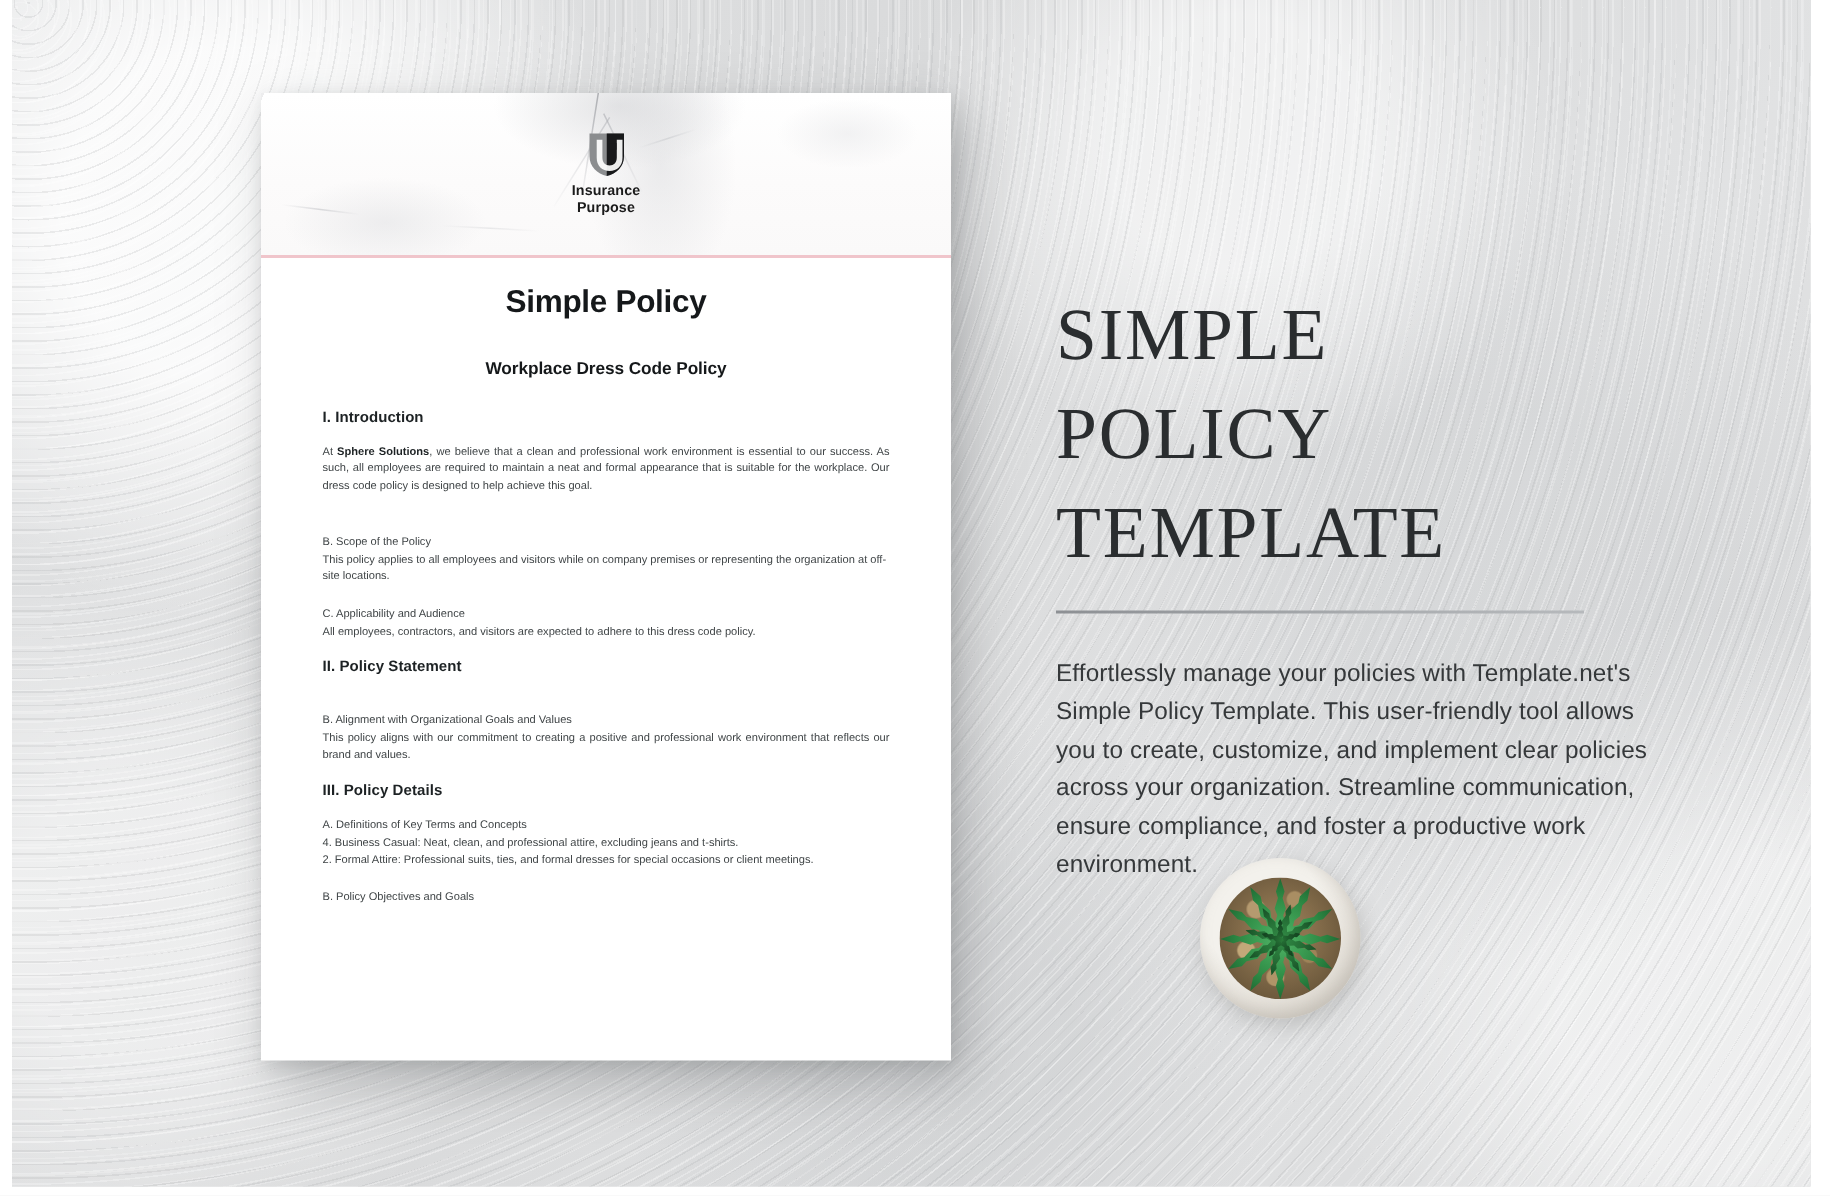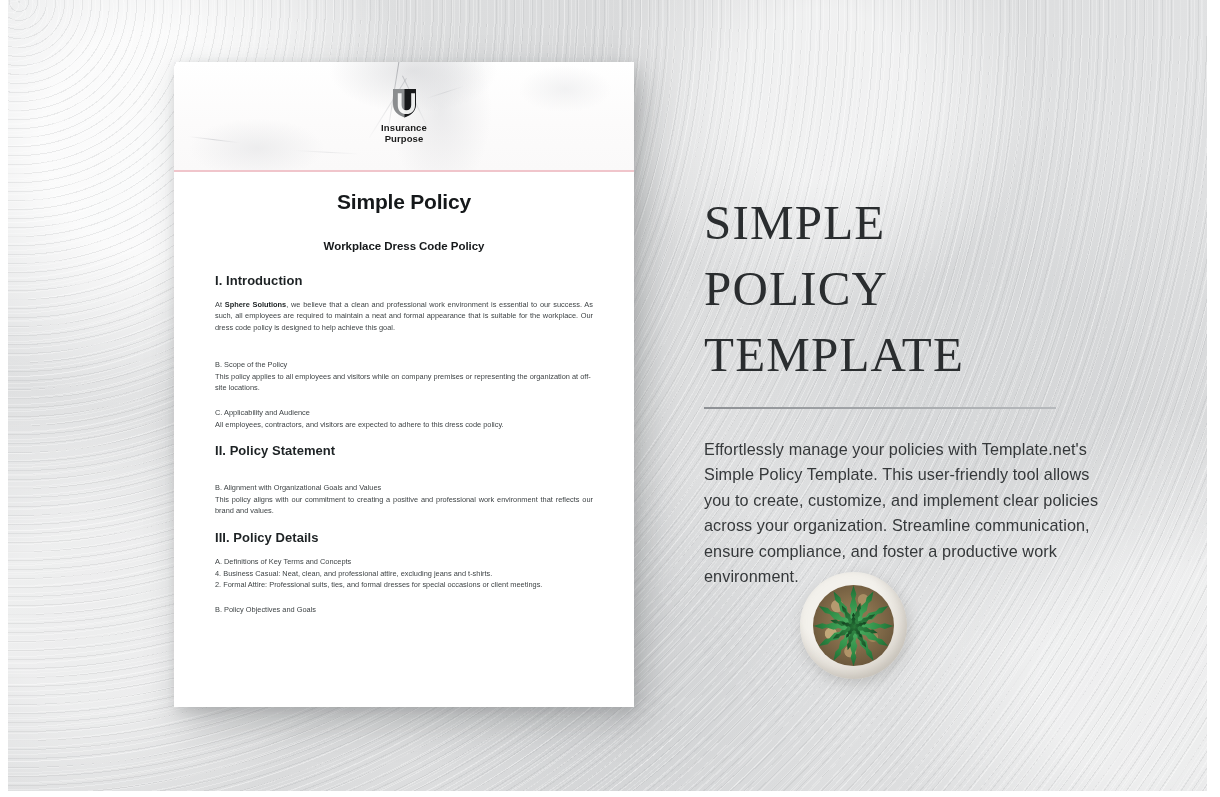--- a/index.html
+++ b/index.html
@@ -117,21 +117,21 @@
     color:#15181a; letter-spacing:-.05px;
   }
 
   
   .doc-body {
     padding:21px 41px 0 41px;
     color:#3d4244;
   }
 
   .h-sec {
-    font-size:13px; font-weight:bold; color:#1d2224;
+    font-size:10px; font-weight:bold; color:#1d2224;
     margin-bottom:11px; letter-spacing:.05px;
   }
   .p-just {
     font-size:7.4px; line-height:11.6px;
     text-align:justify; color:#3f4446;
   }
   .p-left {
     font-size:7.4px; line-height:11.6px;
     text-align:left; color:#3f4446;
   }

